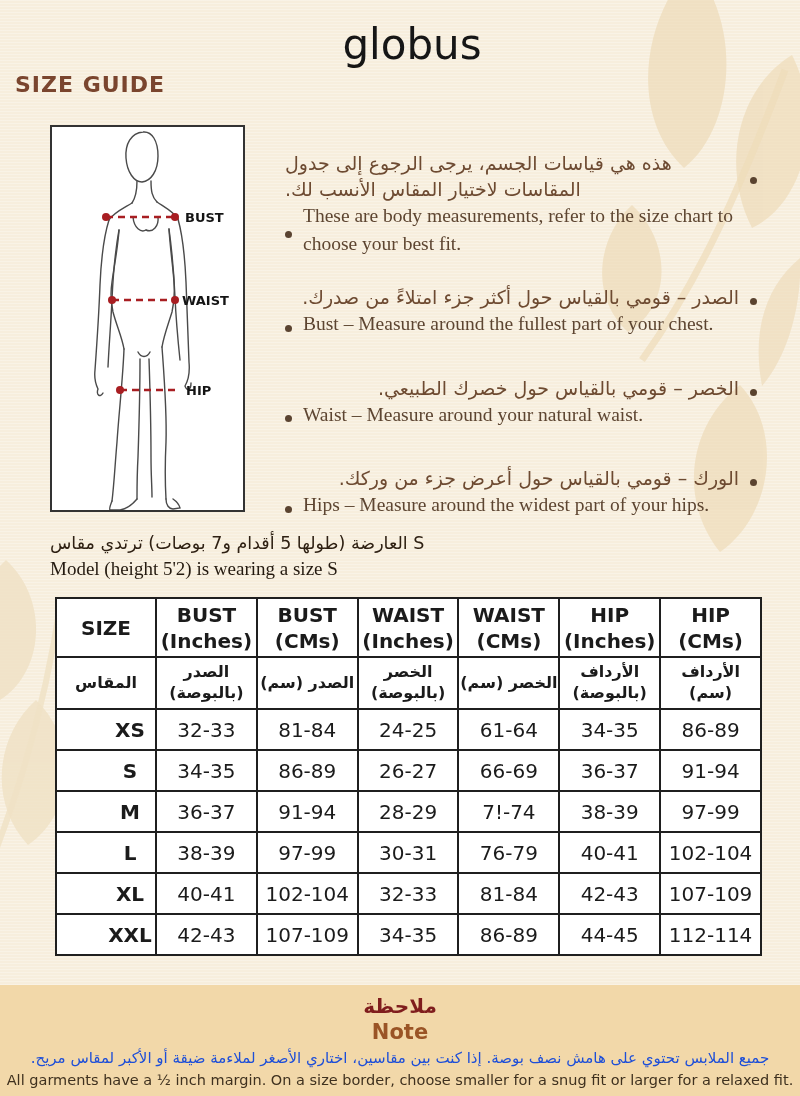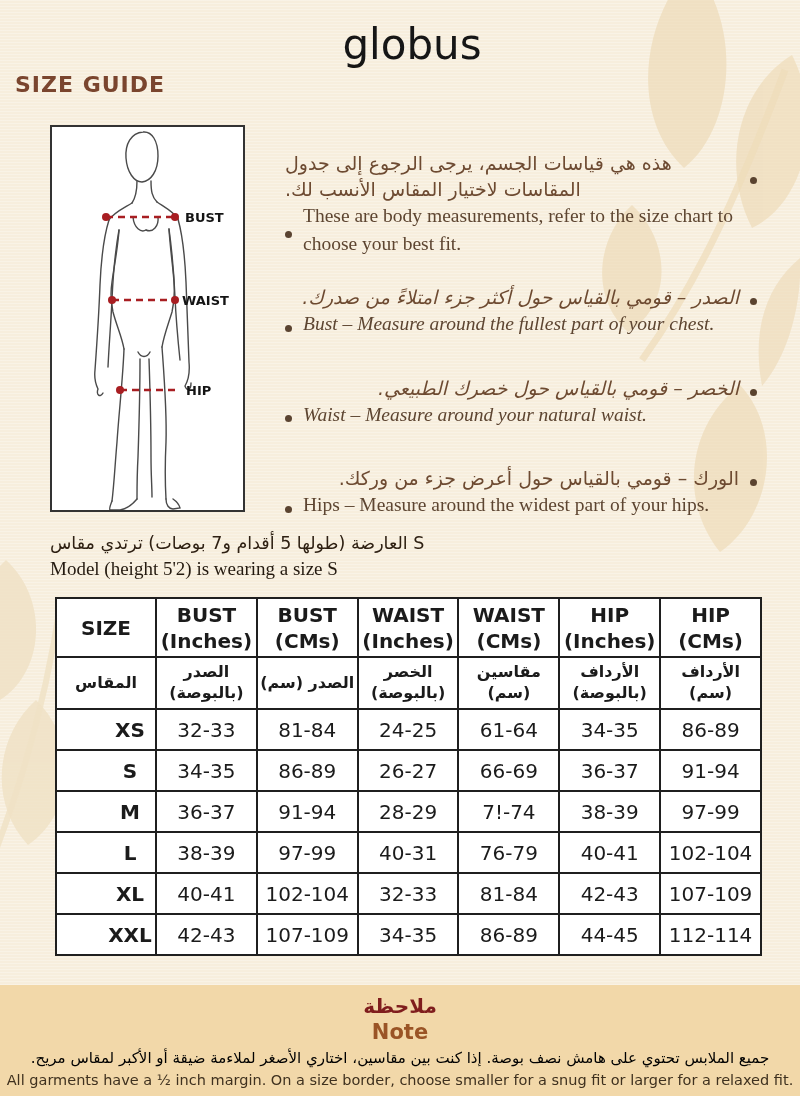--- a/index.html
+++ b/index.html
@@ -31,21 +31,21 @@
     position:absolute;left:50px;top:125px;width:195px;height:387px;
     background:#ffffff;border:2px solid #333;box-sizing:border-box;z-index:2;
   }
 
   
   .bullets{
     position:absolute;left:285px;top:150px;width:472px;z-index:2;
     color:#694732;
   }
   .bgroup{margin-bottom:27px;}
-  .bgroup.sp{margin-bottom:37px;font-style:italic;}
+  .bgroup.sp{margin-bottom:37px;}
   .bullet{display:flex;gap:11px;align-items:center;}
   .bullet .dot{
     width:7px;height:7px;border-radius:50%;background:#5a4330;
     flex:0 0 auto;margin-top:9px;
   }
   .bullet.ar{flex-direction:row-reverse;}
   .bullet.ar .txt{
     direction:rtl;text-align:right;flex:1;
     font-size:19px;line-height:1.38;color:#6d4a31;
   }
@@ -79,21 +79,21 @@
   .data-row td.size-cell{font-weight:700;padding-left:48px;}
 
   
   .footer-note{
     position:absolute;left:0;top:985px;width:800px;height:111px;
     background:#f2d8a9;z-index:1;text-align:center;box-sizing:border-box;
     padding-top:9px;
   }
   .footer-note .t-ar{font-size:20px;font-weight:700;color:#7f1d1d;line-height:1.25;direction:rtl;}
   .footer-note .t-en{font-size:21px;font-weight:700;color:#9a5426;line-height:1.3;}
-  .footer-note .b-ar{font-size:15px;color:#000000;line-height:1.45;direction:rtl;margin-top:2px;}
+  .footer-note .b-ar{font-size:15px;color:#1d4ed8;line-height:1.45;direction:rtl;margin-top:2px;}
   .footer-note .b-en{font-size:14.5px;color:#3f311f;line-height:1.4;}
 </style>
 </head>
 <body>
 
 <div class="page">
 
   <svg class="leaf-layer" style="right:0;top:0;" width="220" height="660" viewBox="0 0 220 660">
     <g fill="#eedcba" opacity="0.72">
       <path d="M112 -35 C 58 25 52 120 104 168 C 156 126 162 22 112 -35 Z"></path>
@@ -274,21 +274,21 @@
           </th>
       <th>
             <div>الصدر (سم)</div>
             <div></div>
           </th>
       <th>
             <div>الخصر</div>
             <div>(بالبوصة)</div>
           </th>
       <th>
-            <div>مقاسين (سم)</div>
+            <div>الخصر (سم)</div>
             <div></div>
           </th>
       <th>
             <div>الأرداف</div>
             <div>(بالبوصة)</div>
           </th>
       <th>
             <div>الأرداف (سم)</div>
             <div></div>
           </th>
@@ -317,21 +317,21 @@
       <td>91-94</td>
       <td>28-29</td>
       <td>7!-74</td>
       <td>38-39</td>
       <td>97-99</td>
     </tr>
     <tr class="data-row">
       <td class="size-cell">L</td>
       <td>38-39</td>
       <td>97-99</td>
-      <td>40-31</td>
+      <td>30-31</td>
       <td>76-79</td>
       <td>40-41</td>
       <td>102-104</td>
     </tr>
     <tr class="data-row">
       <td class="size-cell">XL</td>
       <td>40-41</td>
       <td>102-104</td>
       <td>32-33</td>
       <td>81-84</td>

